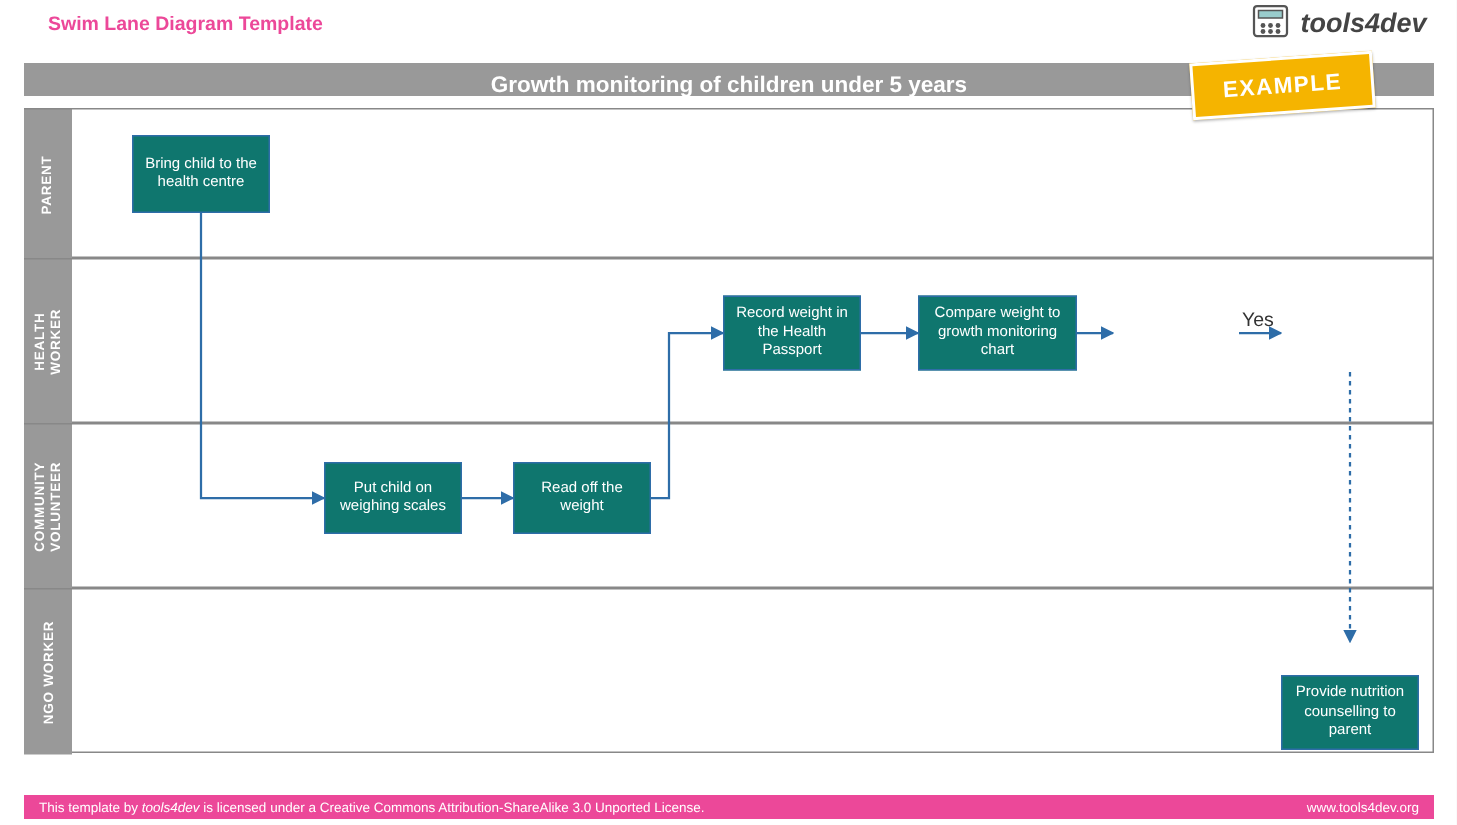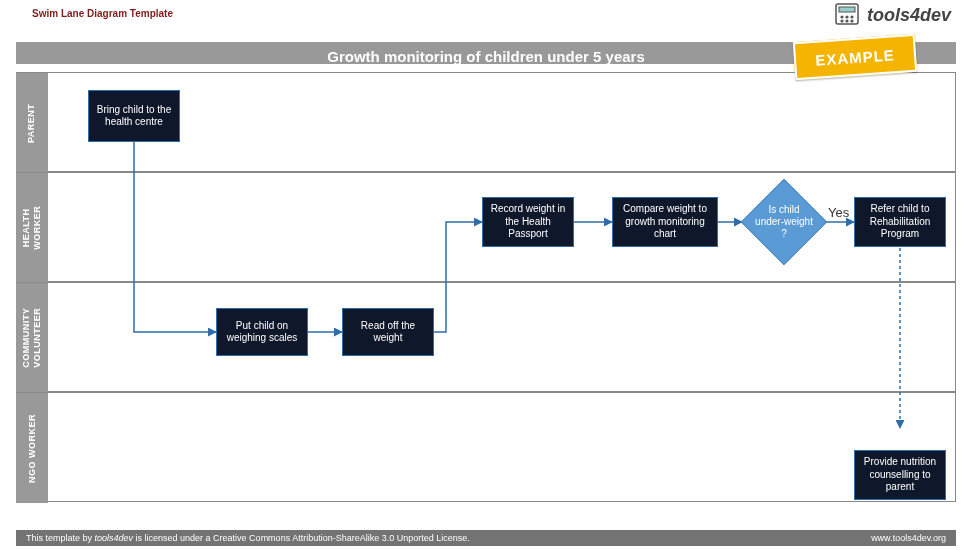--- a/index.html
+++ b/index.html
@@ -16,23 +16,23 @@
     width: 971px;
     height: 550px;
     position: relative;
     background: #fff;
     box-sizing: border-box;
   }
   .page-title {
     position: absolute;
     left: 32px;
     top: 8px;
-    font-size: 10px;
-    font-weight: bold;
-    color: #7f1d1d;
+    font-size: 13px;
+    font-weight: bold;
+    color: #ec4899;
   }
   .logo {
     position: absolute;
     right: 20px;
     top: 2px;
     display: flex;
     align-items: center;
     gap: 6px;
     font-style: italic;
     font-weight: bold;
@@ -108,21 +108,21 @@
     font-size: 15px;
     display: flex;
     align-items: center;
     justify-content: center;
     letter-spacing: 1px;
     box-shadow: 0 1px 2px rgba(0,0,0,0.3);
   }
 
   .node {
     position: absolute;
-    background: #0f172a;
+    background: #0f766e;
     border: 1px solid #2e6da8;
     color: #fff;
     font-size: 10px;
     text-align: center;
     display: flex;
     align-items: center;
     justify-content: center;
     padding: 4px;
     box-sizing: border-box;
     line-height: 1.25;
@@ -166,21 +166,21 @@
     height: 480px;
     pointer-events: none;
   }
 
   .footer {
     position: absolute;
     left: 16px;
     bottom: 4px;
     width: 940px;
     height: 16px;
-    background: #737373;
+    background: #ec4899;
     color: #fff;
     font-size: 9px;
     display: flex;
     justify-content: space-between;
     align-items: center;
     padding: 0 10px;
     box-sizing: border-box;
   }
   .footer em { font-style: italic; }
 </style>
@@ -254,27 +254,22 @@
 
       <path d="M884 206 V386" fill="none" stroke="#2e6da8" stroke-width="1.5" stroke-dasharray="3 3" marker-end="url(#ah)"></path>
     </svg>
 
     <div class="node" style="left:72px;  top:48px;  width:92px; height:52px;">Bring child to the health centre</div>
     <div class="node" style="left:200px; top:266px; width:92px; height:48px;">Put child on weighing scales</div>
     <div class="node" style="left:326px; top:266px; width:92px; height:48px;">Read off the weight</div>
     <div class="node" style="left:466px; top:155px; width:92px; height:50px;">Record weight in the Health Passport</div>
     <div class="node" style="left:596px; top:155px; width:106px; height:50px;">Compare weight to growth monitoring chart</div>
 
-    <div class="diamond" style="left:725px; top:137px;">
-      <div class="shape"></div>
-      <div class="label">Is child under-weight ?</div>
-    </div>
     <div class="edge-label" style="left:812px; top:163px;">Yes</div>
 
-    <div class="node" style="left:838px; top:155px; width:92px; height:50px;">Refer child to Rehabilitation Program</div>
     <div class="node" style="left:838px; top:408px; width:92px; height:50px;">Provide nutrition counselling to parent</div>
 
   </div>
 
   <div class="footer">
     <span>
       <span>This template by </span><em>tools4dev</em><span> is licensed under a Creative Commons Attribution-ShareAlike 3.0 Unported License.</span>
     </span>
     <span>www.tools4dev.org</span>
   </div>

